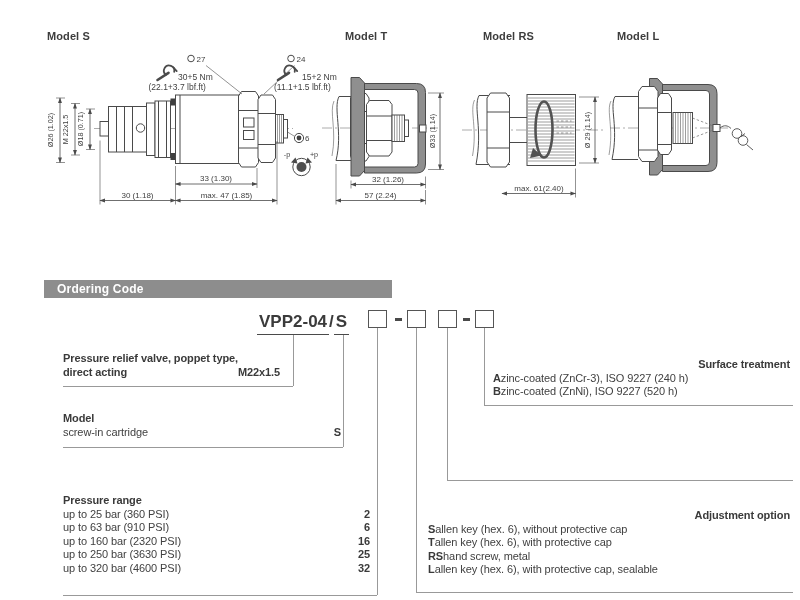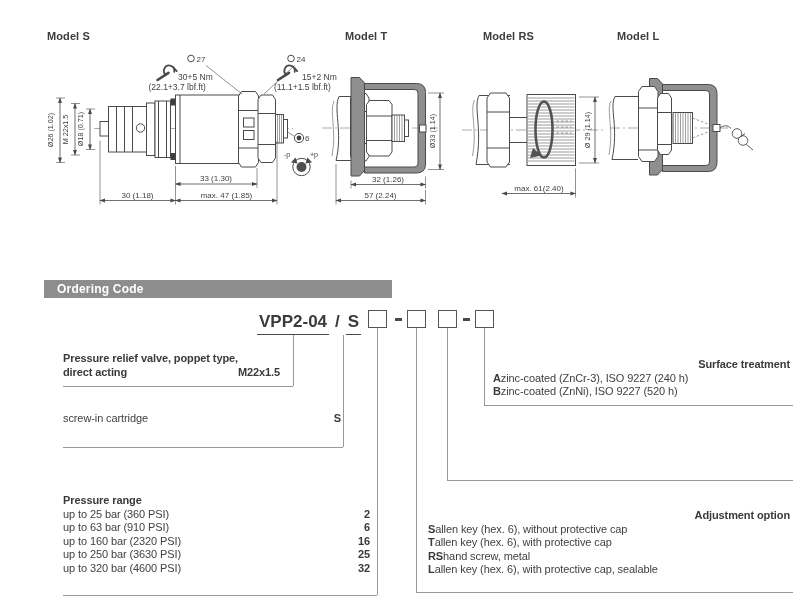--- a/index.html
+++ b/index.html
@@ -4,21 +4,21 @@
 <style>
   html,body{margin:0;padding:0;background:#f2f2f2;}
   .page{position:relative;width:800px;height:600px;background:#ffffff;overflow:hidden;
         font-family:"Liberation Sans", sans-serif;color:#3d3d3d;}
   .abs{position:absolute;}
   .bar{position:absolute;background:#8d8d8d;display:flex;align-items:center;padding-left:13px;box-sizing:border-box;}
   .bar-title{font-weight:bold;font-size:12px;color:#ffffff;letter-spacing:.2px;}
   .bar-sub{font-size:10.5px;color:#e2e2e2;margin-left:5px;}
   .model-label{position:absolute;font-size:11px;font-weight:bold;color:#3d3d3d;letter-spacing:.1px;}
   
-  .oc-code{position:absolute;display:flex;gap:6px;align-items:baseline;
+  .oc-code{position:absolute;display:flex;gap:0;align-items:baseline;
            font-size:17px;font-weight:bold;color:#3b3b3b;}
   .oc-seg{display:inline-block;}
   .u{border-bottom:1.5px solid #4a4a4a;padding:0 2px 2px 2px;}
   .oc-box{position:absolute;width:19px;height:18px;border:1.2px solid #555;background:#fff;box-sizing:border-box;}
   .oc-dash{position:absolute;width:7px;height:2.5px;background:#4a4a4a;}
   .cline{position:absolute;background:#999;}
   .v{width:1px;} .h{height:1px;}
   
   .blk{position:absolute;font-size:11px;line-height:13.5px;color:#414141;letter-spacing:-0.1px;}
   .b{font-weight:bold;color:#3a3a3a;}
@@ -248,20 +248,21 @@
 
   <div class="blk" style="left:63px;top:352px;width:217px">
     <div class="b">Pressure relief valve, poppet type,</div>
     <div class="row">
       <span class="b">direct acting</span>
       <span class="b">M22x1.5</span>
     </div>
   </div>
 
   <div class="blk" style="left:63px;top:412px;width:278px">
+    <div class="b">Model</div>
     <div class="row">
       <span>screw-in cartridge</span>
       <span class="b">S</span>
     </div>
   </div>
 
   <div class="blk" style="left:63px;top:494px;width:307px">
     <div class="b">Pressure range</div>
     <div class="row">
       <span>up to 25 bar (360 PSI)</span>

